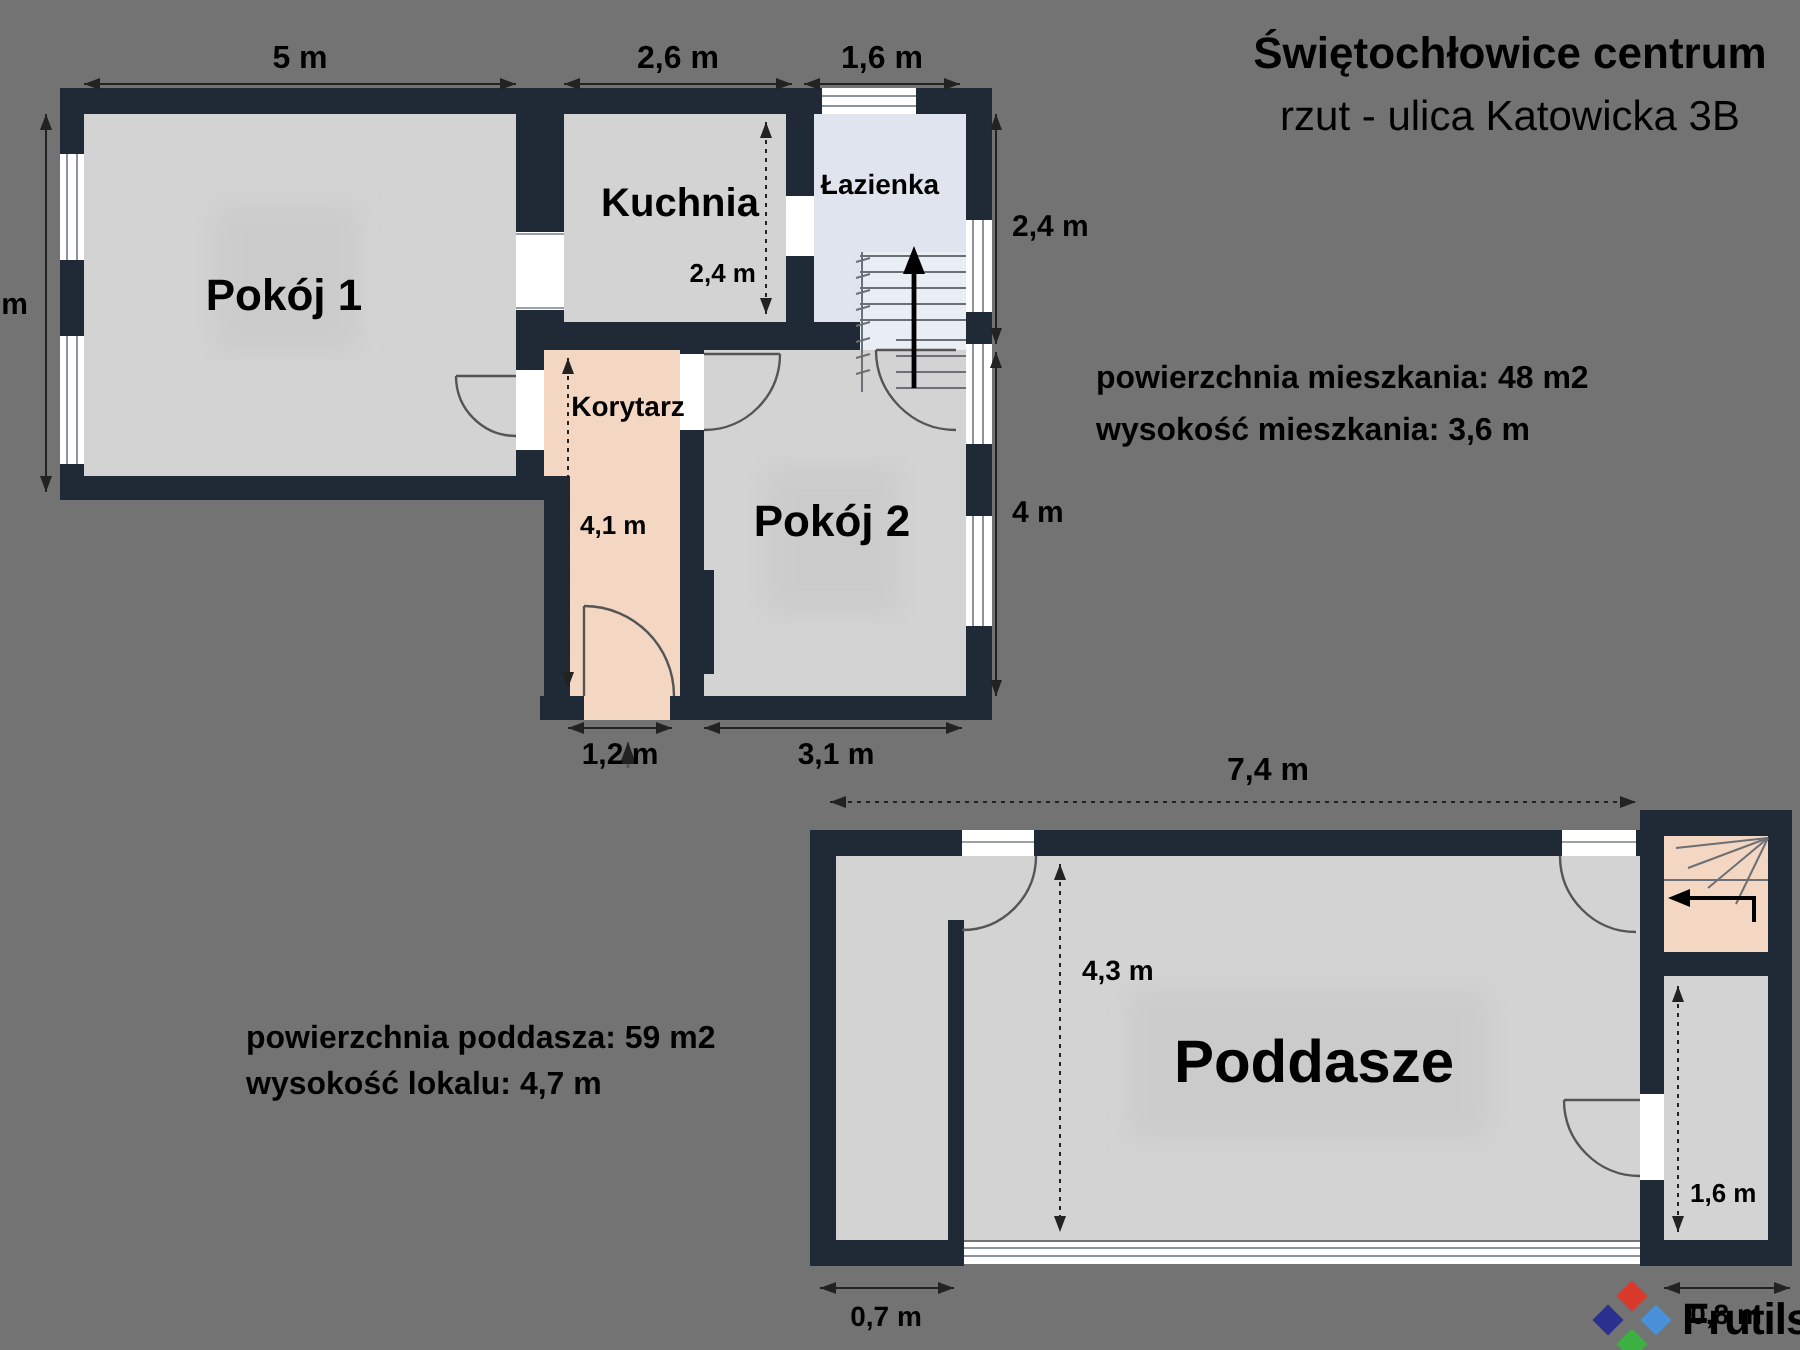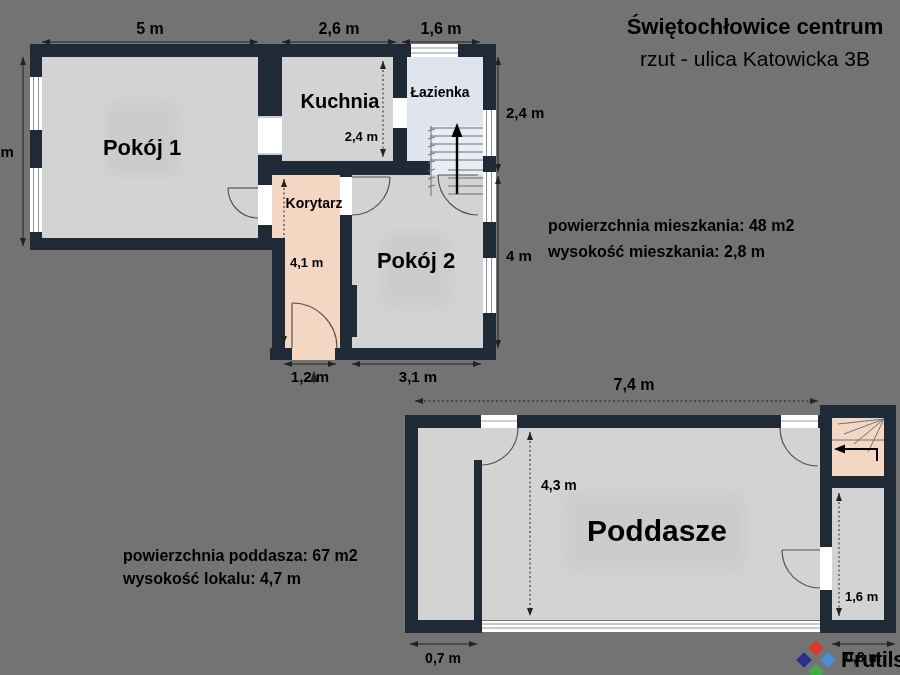--- a/index.html
+++ b/index.html
@@ -2,21 +2,21 @@
 <html><head>
 <meta charset="utf-8">
 <style>
   html,body{margin:0;padding:0;background:#fff;}
   .canvas{position:relative;width:900px;height:675px;background:#737373;overflow:hidden;
           font-family:"Liberation Sans",sans-serif;}
   .canvas svg{position:absolute;left:0;top:0;}
   .title-block{position:absolute;left:600px;top:14px;width:310px;text-align:center;color:#000;}
   .title-line1{font-size:22px;font-weight:bold;white-space:nowrap;}
   .title-line2{font-size:21px;margin-top:7px;white-space:nowrap;}
-  .info-block{position:absolute;color:#000;font-size:16px;font-weight:bold;margin-top:36px;}
+  .info-block{position:absolute;color:#000;font-size:16px;font-weight:bold;}
   .info-apartment{left:548px;top:177px;line-height:26px;}
   .info-attic{left:123px;top:508px;line-height:23px;}
   .info-block div{white-space:nowrap;}
   text{font-family:"Liberation Sans",sans-serif;fill:#000;}
   .dim{font-weight:bold;}
 </style>
 </head>
 <body>
 
 <div class="canvas">
@@ -270,21 +270,21 @@
   </g>
 </svg>
 
 <div class="title-block">
   <div class="title-line1">Świętochłowice centrum</div>
   <div class="title-line2">rzut - ulica Katowicka 3B</div>
 </div>
 
 <div class="info-block info-apartment">
   <div>powierzchnia mieszkania: 48 m2</div>
-  <div>wysokość mieszkania: 2,8 m</div>
+  <div>wysokość mieszkania: 3,6 m</div>
 </div>
 
 <div class="info-block info-attic">
-  <div>powierzchnia poddasza: 67 m2</div>
+  <div>powierzchnia poddasza: 59 m2</div>
   <div>wysokość lokalu: 4,7 m</div>
 </div>
 
 </div>
 
 </body></html>

